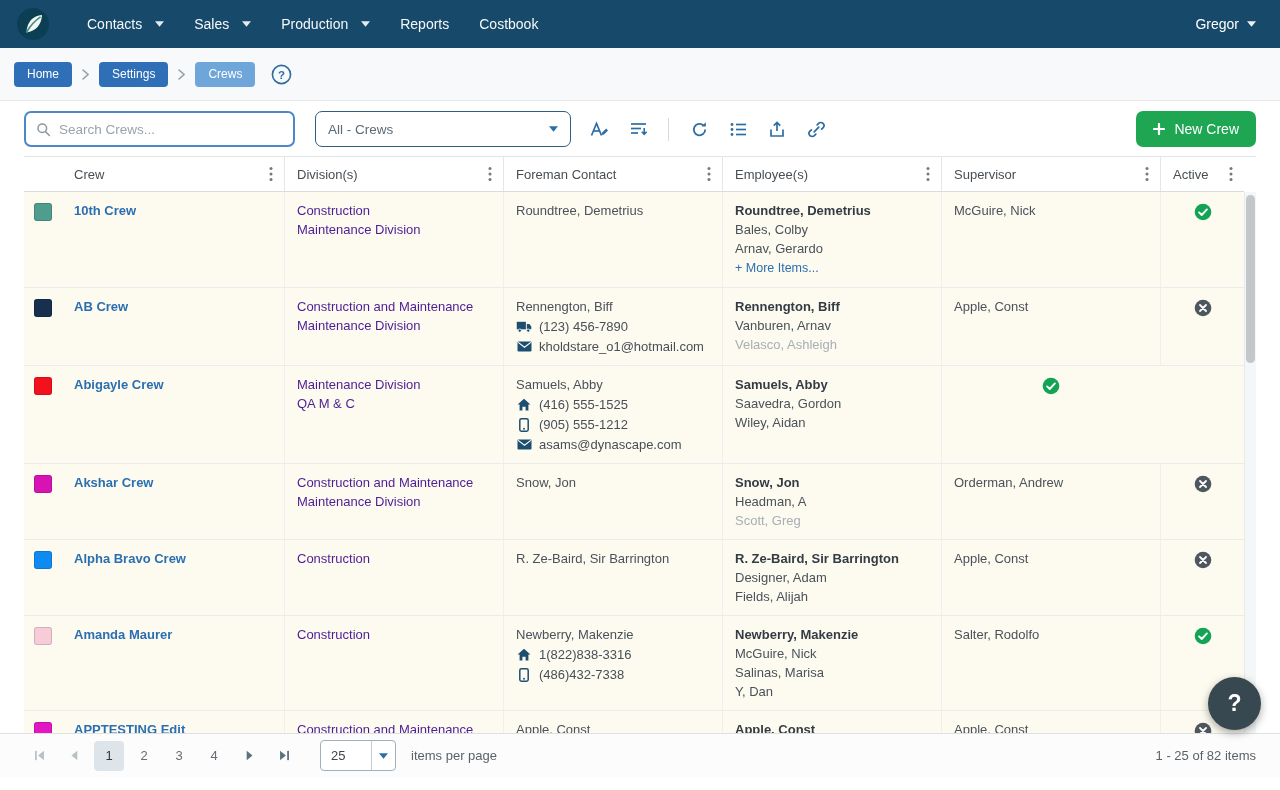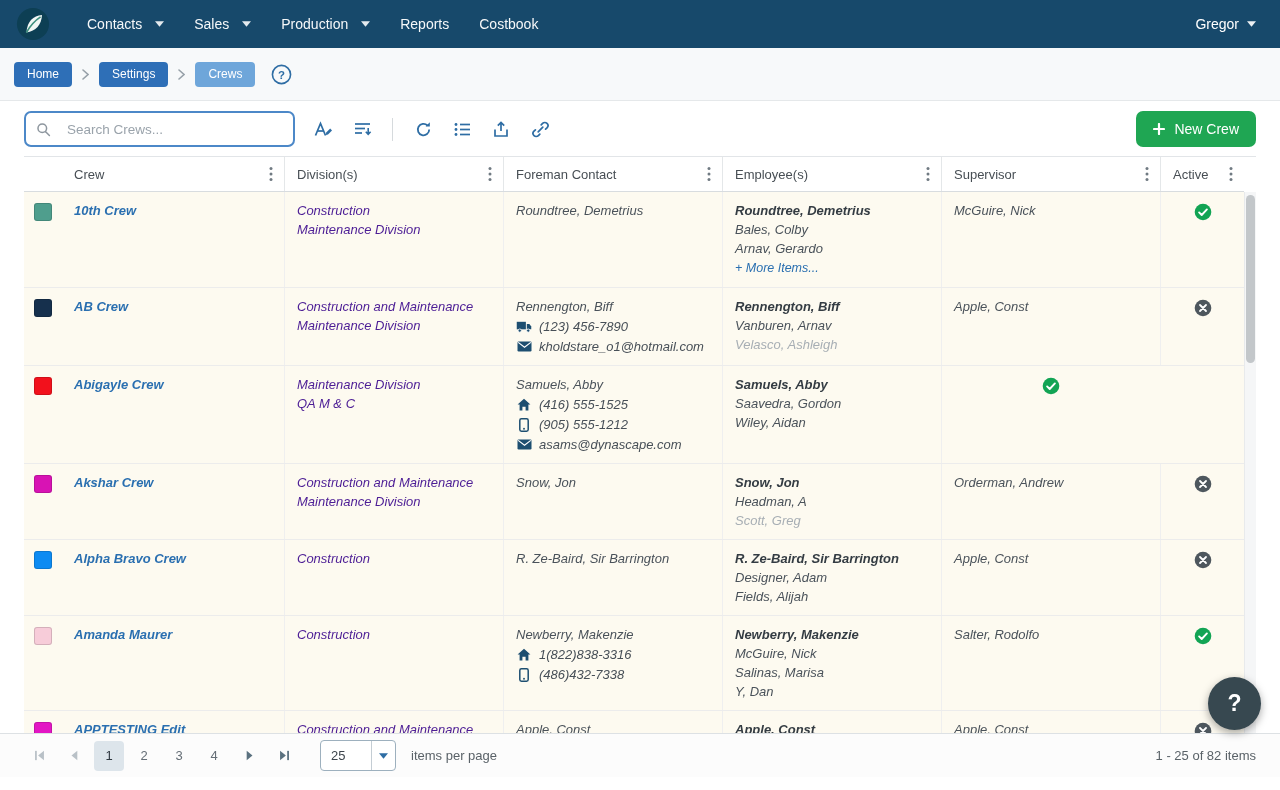--- a/index.html
+++ b/index.html
@@ -20,42 +20,42 @@
   .crumbs { display:flex; align-items:center; gap:9px; }
   .crumb { height:25px; padding:0 13px; border-radius:4px; font-size:12px; color:#fff; display:flex; align-items:center; }
   .crumb.solid { background:#2e6fb7; }
   .crumb.light { background:#6ea6da; }
   .crumb-sep { display:flex; padding:0 1px; }
   .help-crumb { margin-left:16px; display:flex; cursor:pointer; }
 
   
   .card { background:#fff; border-top:1px solid #e5e8ea; }
   .toolbar { display:flex; align-items:center; padding:10px 24px 9px; }
-  .searchbox { width:271px; height:36px; border:2px solid #4c88c8; border-radius:7px; display:flex; align-items:center; padding:0 10px; gap:16px; background:#fff; }
+  .searchbox { width:271px; height:36px; border:2px solid #4c88c8; border-radius:7px; display:flex; align-items:center; padding:0 10px; gap:8px; background:#fff; }
   .searchbox input { border:none; outline:none; flex:1; font-size:13.5px; color:#424a52; font-family:inherit; background:transparent; }
   .searchbox input::placeholder { color:#9aa3ab; }
   .filter-dd { margin-left:20px; width:256px; height:36px; border:1.5px solid #2b5f83; border-radius:7px; display:flex; align-items:center; justify-content:space-between; padding:0 12px; font-size:13.5px; color:#5b6a74; cursor:pointer; }
   .dd-caret { color:#2e6da4; display:flex; }
   .tool-icons { display:flex; align-items:center; margin-left:16px; gap:15px; color:#2e6da4; }
   .tool-btn { width:24px; height:24px; display:flex; align-items:center; justify-content:center; cursor:pointer; }
   .tool-btn svg { display:block; }
   .tool-sep { width:1px; height:23px; background:#d6dadd; margin:0 3px; }
   .new-crew-btn { margin-left:auto; height:36px; background:#1fa653; color:#fff; border-radius:7px; font-size:14px; font-weight:normal; display:flex; align-items:center; gap:9px; padding:0 17px; }
   .btn-plus { display:flex; }
 
   
   .grid { position:relative; margin:0 24px; width:1232px; border-top:1px solid #e2e5e8; }
   .grid-head, .grid-row { display:grid; grid-template-columns:38px 222px 219px 219px 219px 219px 84px; width:1220px; }
   .grid-head { border-bottom:1px solid #d8dcdf; background:#fff; }
   .gh-cell { display:flex; align-items:center; justify-content:space-between; padding:0 6px 0 12px; font-size:13px; color:#474e54; height:34px; }
   .gh-cell.with-line { border-left:1px solid #e4e7e9; }
   .gh-label { white-space:nowrap; }
   .col-menu { cursor:pointer; padding:2px 5px; display:flex; }
   .grid-body { height:541px; overflow:hidden; background:#fff; }
-  .grid-row { border-bottom:1px solid #ececec; background:#fdfaf0;font-style:italic; }
+  .grid-row { border-bottom:1px solid #ececec; background:#fdfaf0; }
   .cell { padding:9px 12px; font-size:13px; line-height:19px; color:#4a525a; overflow:hidden; }
   .cell.with-line { border-left:1px solid #efefef; }
   .line, .contact-line { white-space:nowrap; }
   .swatch-cell { padding:11px 0 0 0; display:flex; justify-content:center; align-items:flex-start; }
   .swatch { width:18px; height:18px; border-radius:3px; box-shadow:inset 0 0 0 1px rgba(0,0,0,.14); display:block; }
   .crew-link { color:#2a6fb0; font-weight:bold; font-size:13px; text-decoration:none; cursor:pointer; }
   .muted-line { color:#4c1d95; }
   .contact-line { display:flex; align-items:center; gap:7px; margin-top:1px; color:#474f57; }
   .c-ico { color:#1d4e70; display:flex; width:16px; justify-content:center; }
   .emp-bold { font-weight:bold; color:#343c43; }
@@ -161,20 +161,28 @@
 <div class="card">
   <div class="toolbar">
     <div class="searchbox">
       <span class="s-ico" style="display:flex">
           <svg width="15" height="15" viewBox="0 0 16 16">
             <circle cx="6.7" cy="6.7" r="4.6" fill="none" stroke="#8d969e" stroke-width="1.6"></circle>
             <line x1="10.3" y1="10.3" x2="14.3" y2="14.3" stroke="#8d969e" stroke-width="1.6" stroke-linecap="round"></line>
           </svg>
         </span>
       <input placeholder="Search Crews..." style="">
+    </div>
+    <div class="filter-dd">
+      <span>All - Crews</span>
+      <span class="dd-caret">
+          <svg width="9" height="6" viewBox="0 0 10 6">
+            <path d="M0 0 L5 6 L10 0 Z" fill="currentColor"></path>
+          </svg>
+        </span>
     </div>
     <div class="tool-icons">
       <span class="tool-btn">
           <svg width="19" height="17" viewBox="0 0 19 17">
             <path d="M1.5 14.5 L6.5 2.5 L11.5 14.5" fill="none" stroke="currentColor" stroke-width="1.7"></path>
             <line x1="3.4" y1="10" x2="9.6" y2="10" stroke="currentColor" stroke-width="1.7"></line>
             <path d="M12.2 11.6 L16.2 7.6 L18 9.4 L14 13.4 L11.8 13.9 Z" fill="currentColor"></path>
           </svg>
         </span>
       <span class="tool-btn">

